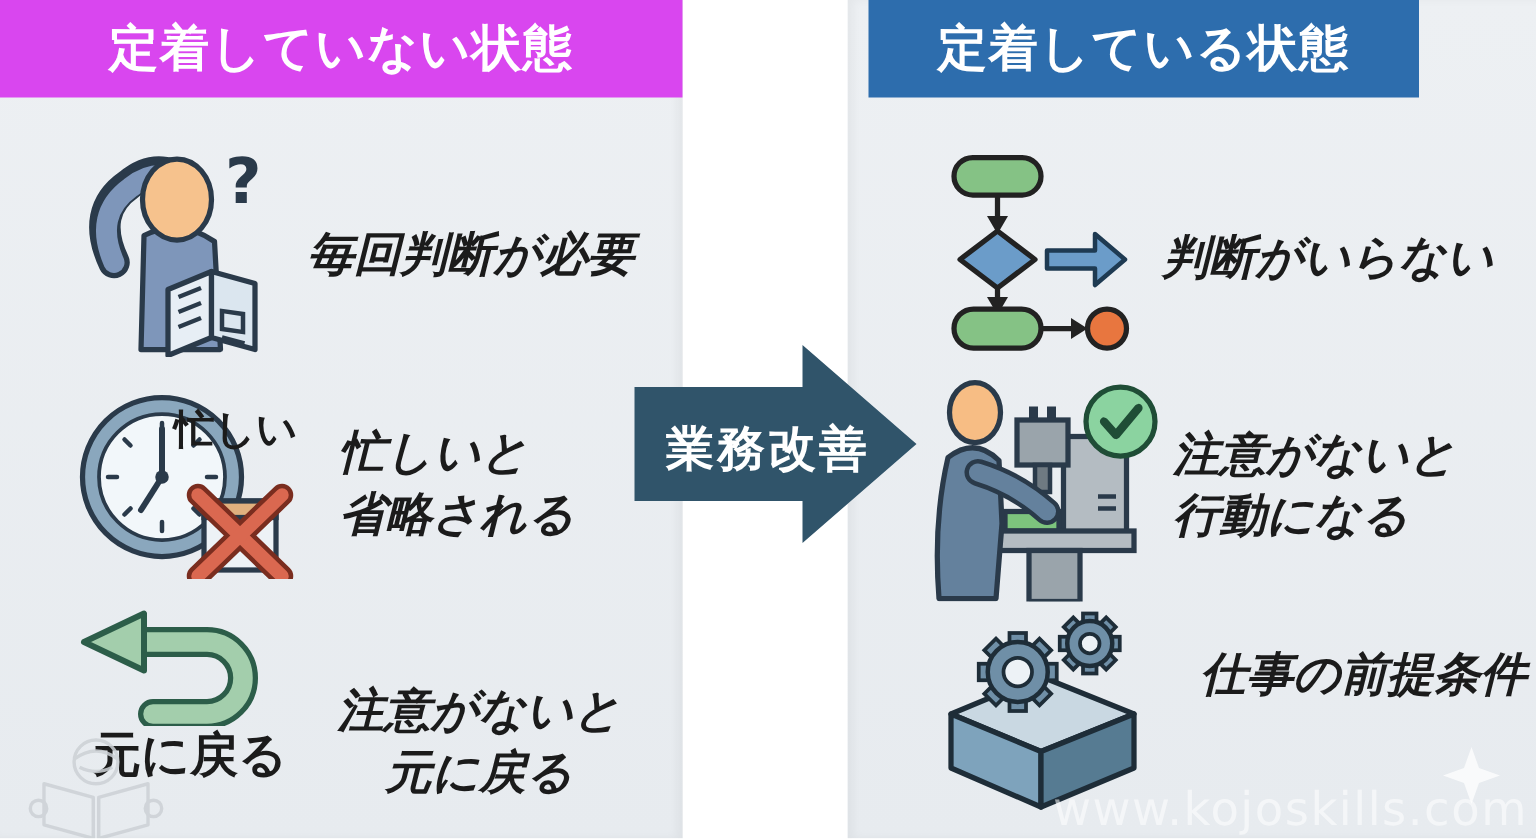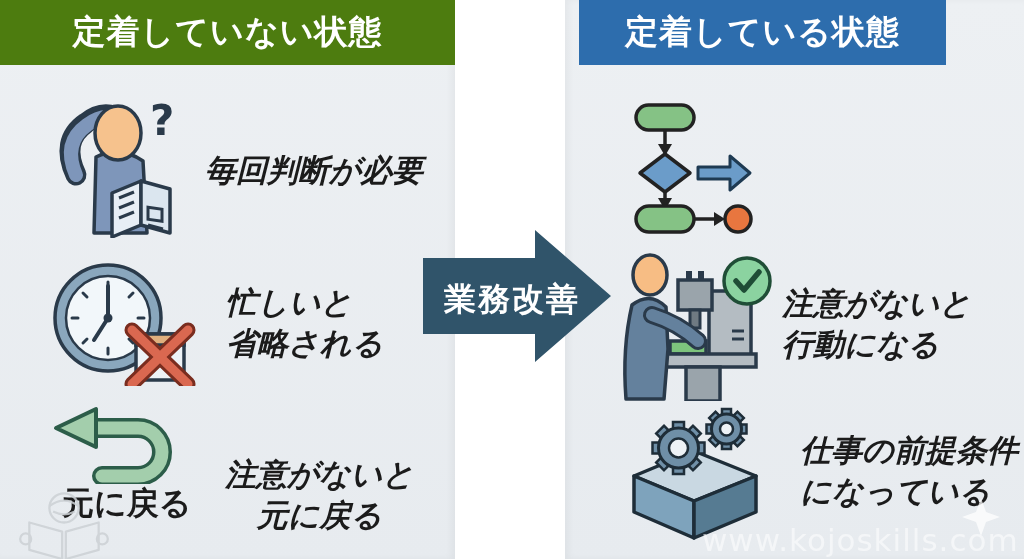--- a/index.html
+++ b/index.html
@@ -9,21 +9,21 @@
     font-family:"DejaVu Sans","Liberation Sans",sans-serif;
     color:#1b1b1b;
   }
   .panel{position:absolute;top:0;height:559px;background:linear-gradient(#edf0f3,#e7ebef);}
   .panel.left{left:0;width:455px;box-shadow:inset -4px 0 6px rgba(0,0,0,0.04);}
   .panel.right{left:565px;width:459px;box-shadow:inset 4px 0 6px rgba(0,0,0,0.04);}
   .header{
     position:absolute;top:0;height:65px;display:flex;align-items:center;justify-content:center;
     color:#ffffff;font-size:33px;font-weight:bold;letter-spacing:1px;
   }
-  .header.red{left:0;width:455px;background:#4d7c0f;}
+  .header.red{left:0;width:455px;background:#d946ef;}
   .header.blue{left:579px;width:367px;background:#2d6dad;}
   .row{position:absolute;}
   .item-text{font-size:31px;font-weight:bold;line-height:41px;white-space:nowrap;font-style:italic;}
   .icon-label{position:absolute;font-size:27px;font-weight:bold;white-space:nowrap;}
   .center-arrow{position:absolute;left:413px;top:220px;}
   .arrow-label{
     position:absolute;left:24px;top:58px;width:150px;text-align:center;
     color:#ffffff;font-size:32px;font-weight:bold;letter-spacing:2px;white-space:nowrap;
   }
   .watermark{
@@ -88,20 +88,21 @@
       <g stroke="#7a2d1f" stroke-width="15" stroke-linecap="round">
         <line x1="86" y1="72" x2="142" y2="126"></line>
         <line x1="142" y1="72" x2="86" y2="126"></line>
       </g>
       <g stroke="#da6850" stroke-width="9" stroke-linecap="round">
         <line x1="86" y1="72" x2="142" y2="126"></line>
         <line x1="142" y1="72" x2="86" y2="126"></line>
       </g>
     </svg>
   </div>
+  <div class="icon-label" style="left:116px;top:268px;">忙しい</div>
   <div class="row item-text" style="left:210px;top:282px;margin-left:16px;">
     <div>忙しいと</div>
     <div>省略される</div>
   </div>
 
   <div class="row" style="left:50px;top:406px;width:130px;height:78px;">
     <svg width="130" height="78" viewBox="0 0 130 78">
       <path d="M42 22 L88 22 A24 24 0 1 1 88 70 L52 70" fill="none" stroke="#2c5d49" stroke-width="20" stroke-linecap="round"></path>
       <path d="M42 22 L88 22 A24 24 0 1 1 88 70 L52 70" fill="none" stroke="#a3ceac" stroke-width="13" stroke-linecap="round"></path>
       <polygon points="6,22 46,3 46,41" fill="#a3ceac" stroke="#2c5d49" stroke-width="4" stroke-linejoin="round"></polygon>
@@ -128,20 +129,21 @@
       <polygon points="47,54 72,73 47,92 22,73" fill="#6b9cc9" stroke="#222222" stroke-width="3.5" stroke-linejoin="round"></polygon>
       <polygon points="80,67 112,67 112,56 132,73 112,90 112,79 80,79" fill="#6b9cc9" stroke="#1e3a52" stroke-width="3" stroke-linejoin="round"></polygon>
       <line x1="47" y1="92" x2="47" y2="100" stroke="#222222" stroke-width="3.5"></line>
       <polygon points="40,98 54,98 47,110" fill="#222222"></polygon>
       <rect x="18" y="106" width="58" height="26" rx="13" fill="#85c285" stroke="#222222" stroke-width="3.5"></rect>
       <line x1="76" y1="119" x2="98" y2="119" stroke="#222222" stroke-width="3.5"></line>
       <polygon points="96,112 96,126 107,119" fill="#222222"></polygon>
       <circle cx="120" cy="119" r="13" fill="#e8763f" stroke="#222222" stroke-width="3.5"></circle>
     </svg>
   </div>
+  <div class="row item-text" style="left:775px;top:152px;">判断がいらない</div>
 
   <div class="row" style="left:606px;top:253px;width:168px;height:148px;">
     <svg width="168" height="148" viewBox="0 0 168 148">
       <rect x="103" y="38" width="42" height="72" fill="#b4bcc2" stroke="#2a3a4a" stroke-width="3.5"></rect>
       <line x1="126" y1="78" x2="138" y2="78" stroke="#2a3a4a" stroke-width="3"></line>
       <line x1="126" y1="86" x2="138" y2="86" stroke="#2a3a4a" stroke-width="3"></line>
       <rect x="80" y="18" width="6" height="10" fill="#2a3a4a"></rect>
       <rect x="92" y="18" width="6" height="10" fill="#2a3a4a"></rect>
       <rect x="72" y="27" width="34" height="30" fill="#9aa4ab" stroke="#2a3a4a" stroke-width="3.5"></rect>
       <rect x="84" y="57" width="10" height="18" fill="#6f7a82" stroke="#2a3a4a" stroke-width="3"></rect>
@@ -183,21 +185,20 @@
           <rect x="57" y="20" width="11" height="52" transform="rotate(90 62.5 46)"></rect>
           <rect x="57" y="20" width="11" height="52" transform="rotate(135 62.5 46)"></rect>
         </g>
         <circle cx="62.5" cy="46" r="20" fill="#6f8fa7" stroke="#1e2d38" stroke-width="3"></circle>
         <circle cx="62.5" cy="46" r="9.5" fill="#edf2f6" stroke="#1e2d38" stroke-width="2.5"></circle>
       </g>
     </svg>
   </div>
   <div class="row item-text" style="left:772px;top:430px;margin-left:28px;">
     <div>仕事の前提条件</div>
-    <div>になっている</div>
   </div>
 
   <div class="sparkle">
     <svg width="38" height="38" viewBox="0 0 38 38">
       <polygon points="19,0 24,14 38,19 24,24 19,38 14,24 0,19 14,14" fill="rgba(255,255,255,0.75)"></polygon>
     </svg>
   </div>
   <div class="watermark">www.kojoskills.com</div>
 
   <div class="corner-logo">

